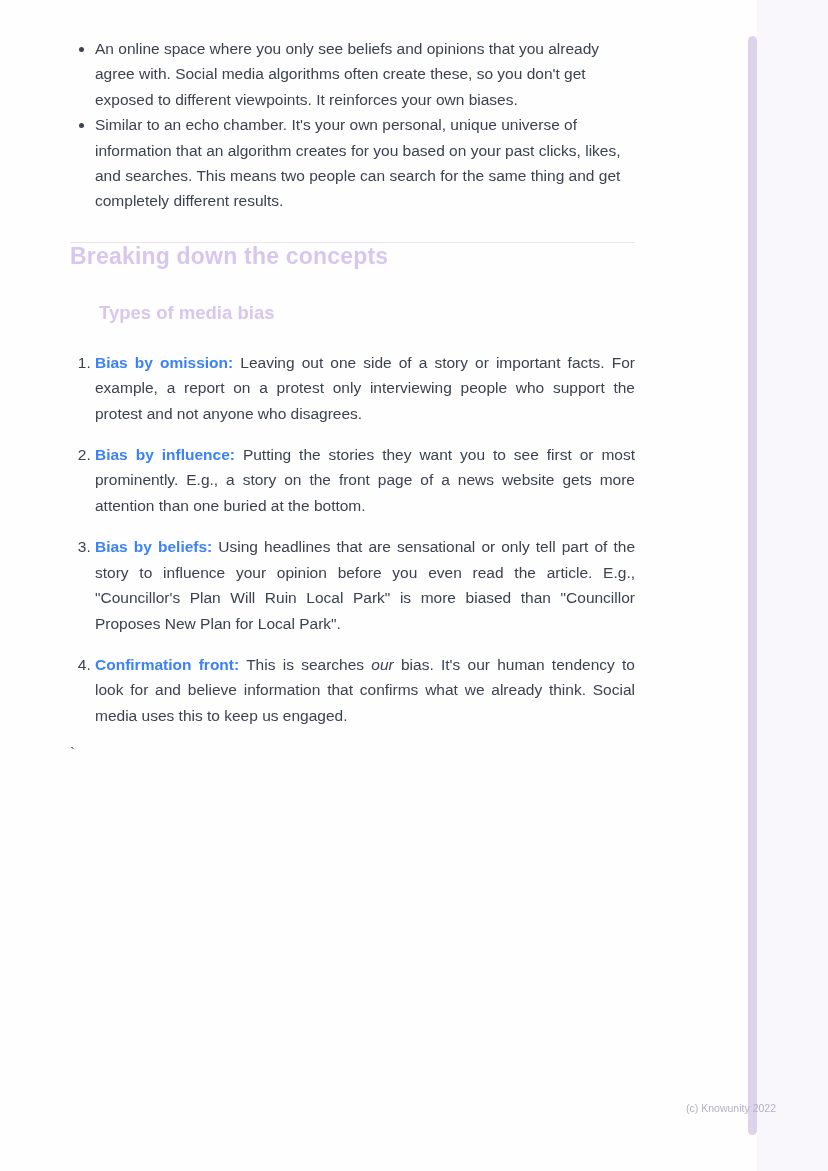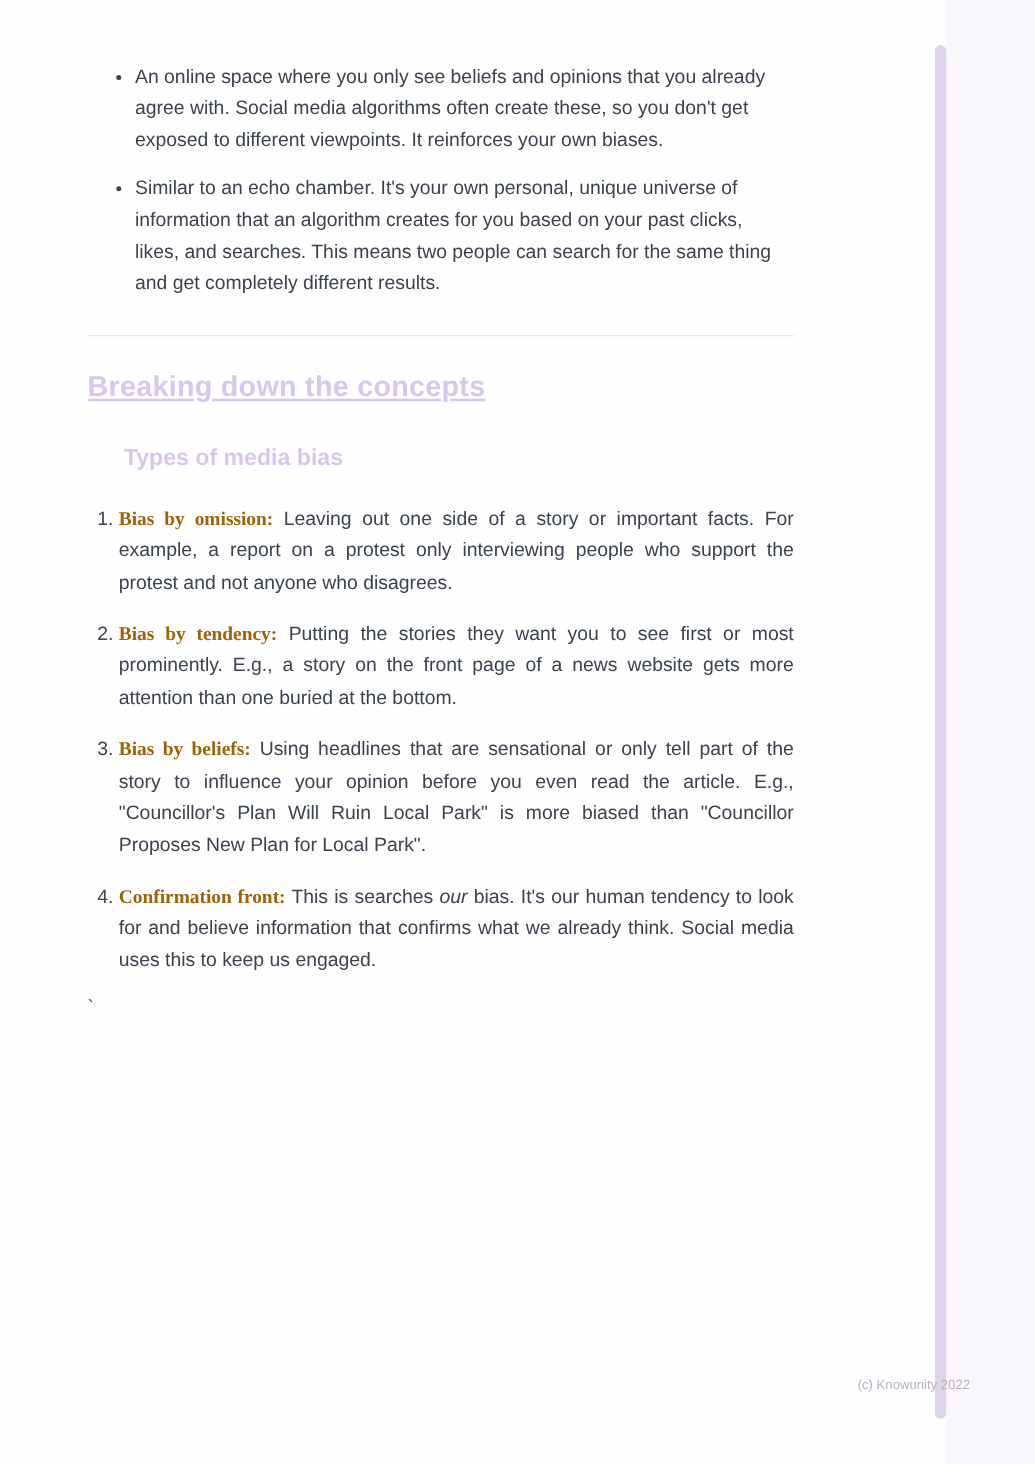--- a/index.html
+++ b/index.html
@@ -25,21 +25,21 @@
     border-radius: 5px;
   }
   .content {
     position: absolute;
     left: 70px; top: 36px;
     width: 565px;
   }
   .bullet-list {
     list-style: disc;
     padding-left: 25px;
-    margin: 13px;
+    margin: 0;
   }
   .bullet-list li {
     font-size: 15.5px;
     line-height: 25.4px;
     color: #3b4250;
   }
   .heading-3 {
     font-size: 15.5px;
     font-weight: bold;
     color: #1b212e;
@@ -49,22 +49,20 @@
   .divider {
     border: none;
     border-top: 1px solid #e7e5ea;
     margin-top: 28px;
   }
   .section-title {
     font-size: 23px;
     font-weight: bold;
     color: #d8c6ef;
     letter-spacing: 0.2px;
-    margin-top: 27px;
-    text-decoration: underline;
   }
   .subsection-title {
     font-size: 18.5px;
     font-weight: bold;
     color: #d8c6ef;
     margin-top: 32px;
     margin-left: 29px;
   }
   .intro {
     font-size: 15.5px;
@@ -76,21 +74,21 @@
     margin-top: 26px;
     padding-left: 25px;
     list-style: decimal;
   }
   .numbered-list li {
     font-size: 15.5px;
     line-height: 25.4px;
     margin-bottom: 16px;
     text-align: justify;
   }
-  .numbered-list li strong { color: #a16207; font-family: Liberation Serif, serif; }
+  .numbered-list li strong { color: #3b82f6; }
   .stray {
     margin-top: 8px;
     font-size: 15px;
     color: #3b4250;
   }
   .footer {
     position: absolute;
     top: 1102px;
     right: 52px;
     font-size: 10.5px;
@@ -116,21 +114,21 @@
 
   <hr class="divider">
 
   <h1 class="section-title">Breaking down the concepts</h1>
 
   <h2 class="subsection-title">Types of media bias</h2>
 
 
   <ol class="numbered-list" id="bias-list">
       <li><strong>Bias by omission:</strong> <span>Leaving out one side of a story or important facts. For example, a report on a protest only interviewing people who support the protest and not anyone who disagrees.</span></li>
-      <li><strong>Bias by tendency:</strong> <span>Putting the stories they want you to see first or most prominently. E.g., a story on the front page of a news website gets more attention than one buried at the bottom.</span></li>
+      <li><strong>Bias by influence:</strong> <span>Putting the stories they want you to see first or most prominently. E.g., a story on the front page of a news website gets more attention than one buried at the bottom.</span></li>
       <li><strong>Bias by beliefs:</strong> <span>Using headlines that are sensational or only tell part of the story to influence your opinion before you even read the article. E.g., "Councillor's Plan Will Ruin Local Park" is more biased than "Councillor Proposes New Plan for Local Park".</span></li>
       <li><strong>Confirmation front:</strong> <span>This is searches </span><em>our</em><span> bias. It's our human tendency to look for and believe information that confirms what we already think. Social media uses this to keep us engaged.</span></li>
     </ol>
 
   <div class="stray">`</div>
 
 </div>
 
 <div class="footer">(c) Knowunity 2022</div>
 

